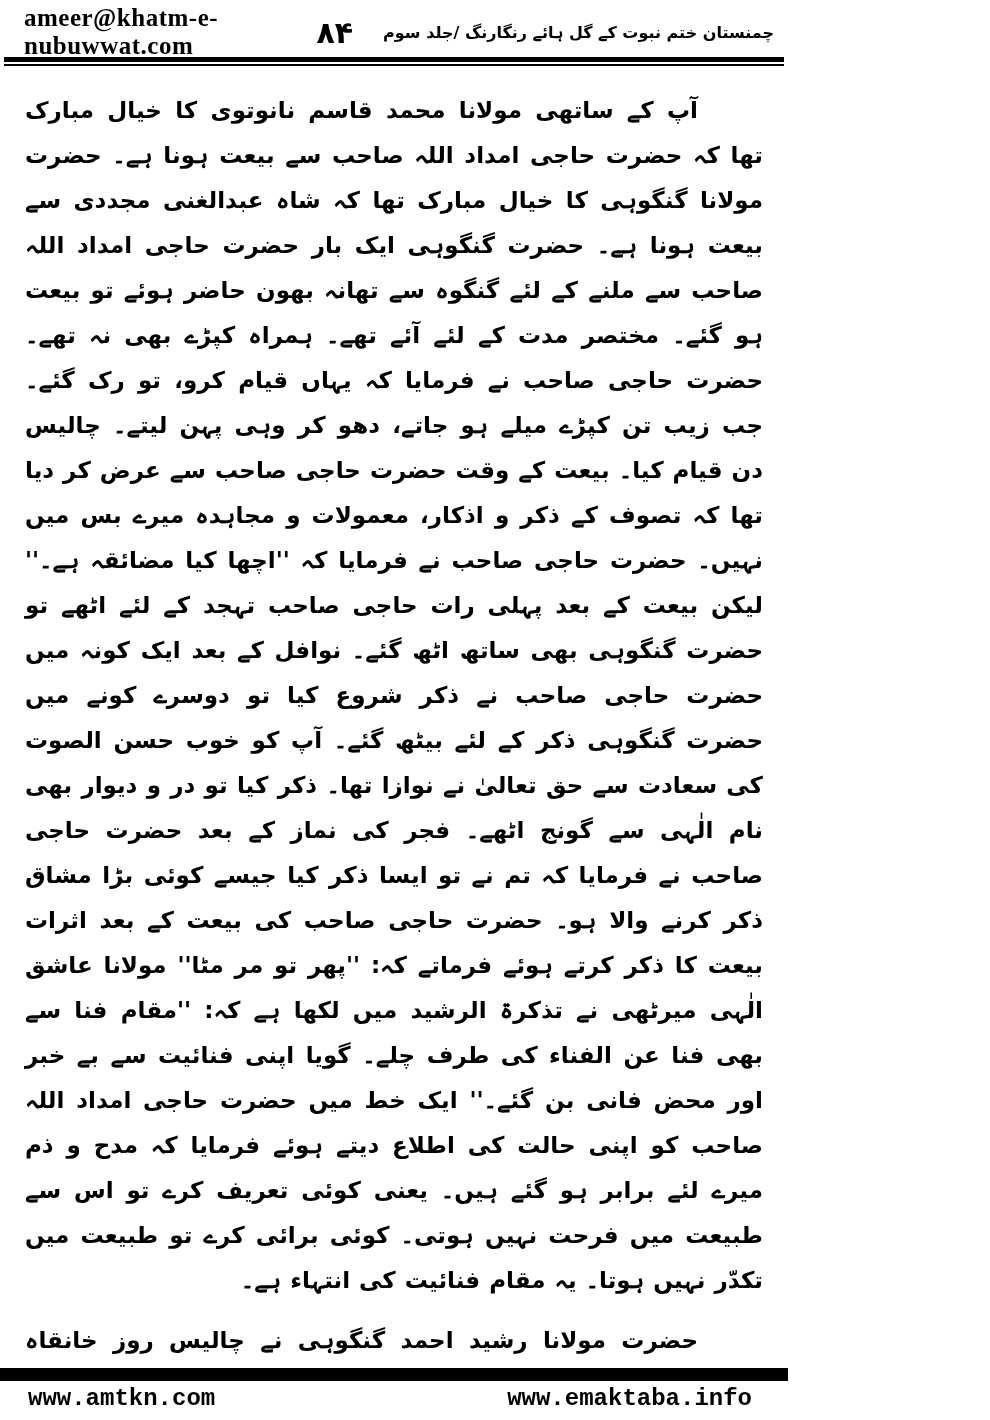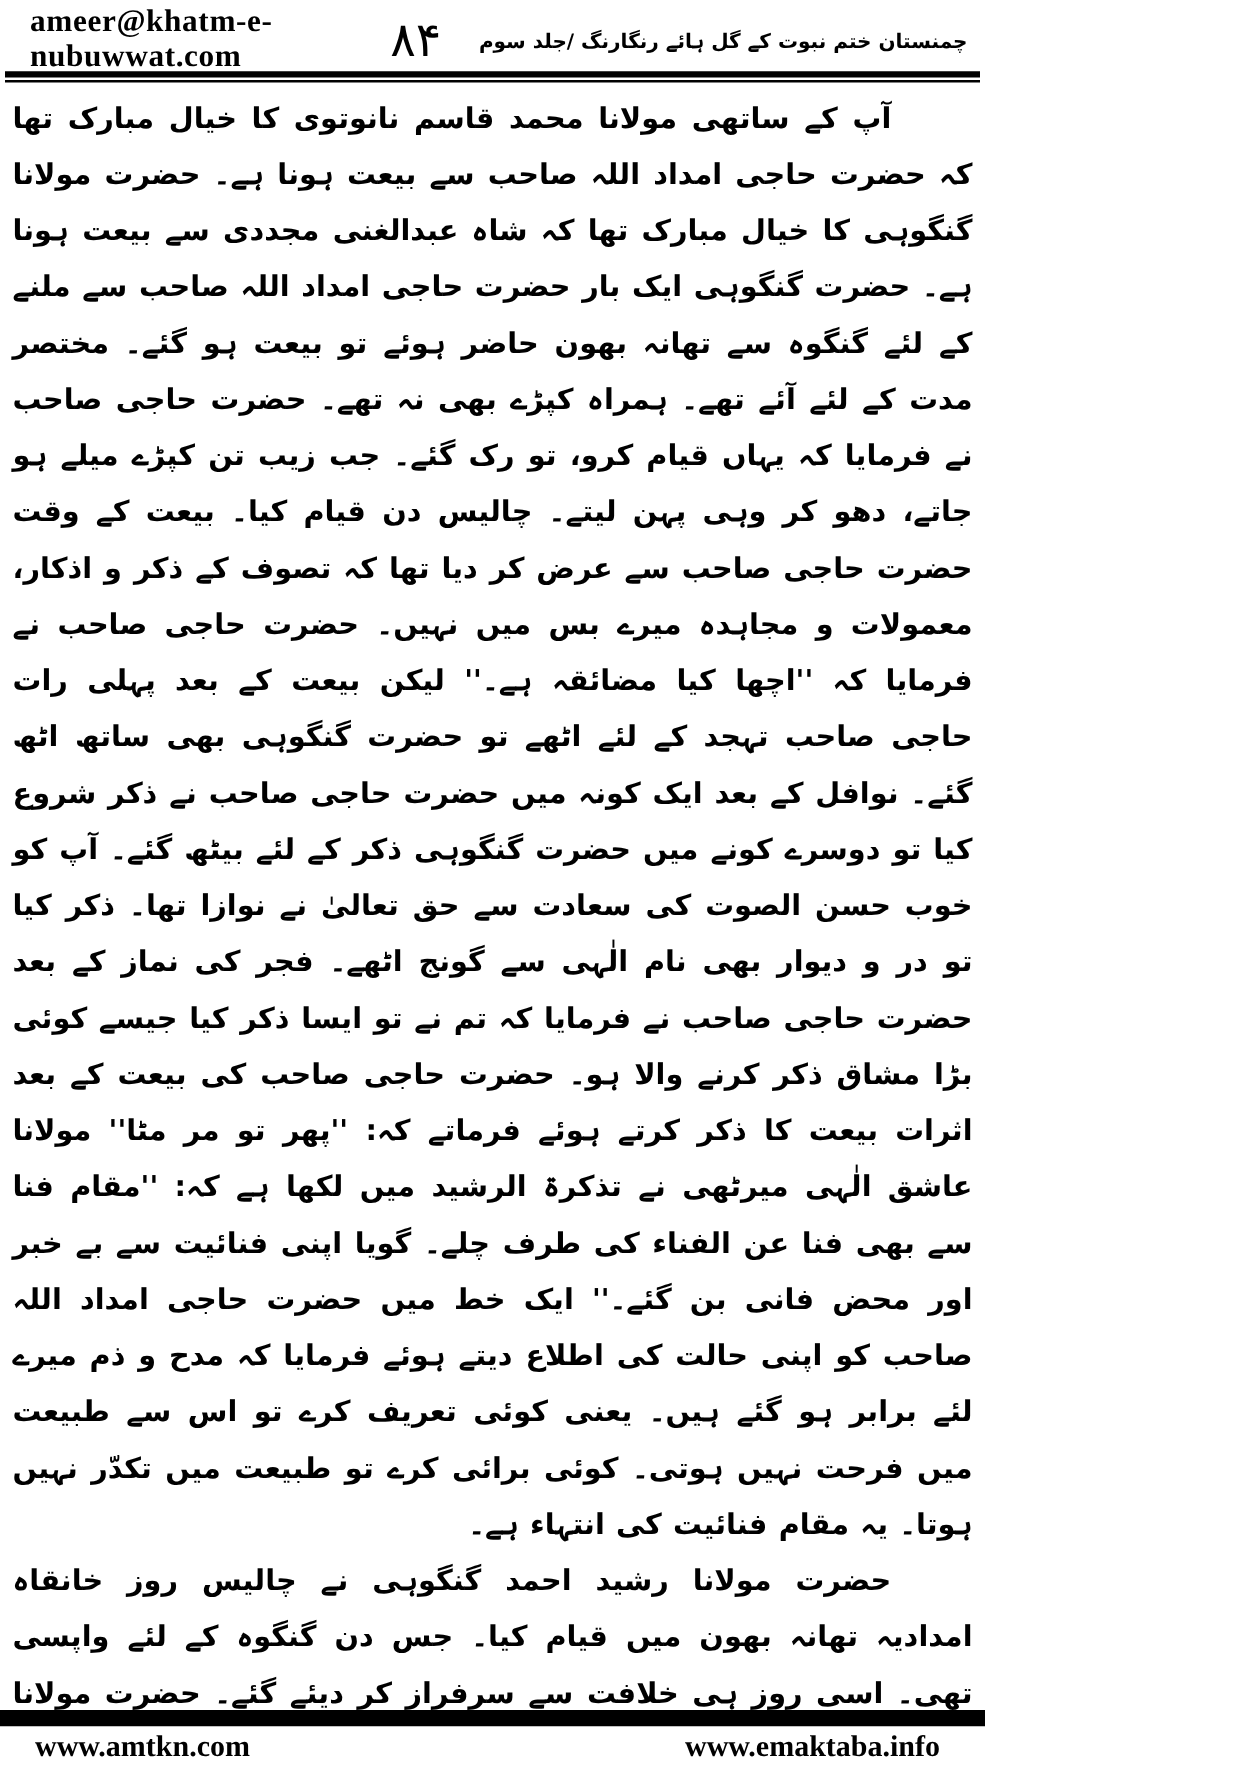--- a/index.html
+++ b/index.html
@@ -22,22 +22,22 @@
   }
   .header .email {
     font-family: "Liberation Serif", serif;
     font-weight: bold;
     font-size: 25px;
     letter-spacing: 0.5px;
     direction: ltr;
   }
   .header .pagenum {
     font-family: "DejaVu Sans", sans-serif;
-    font-weight: normal;
-    font-size: 38px;
+    font-weight: bold;
+    font-size: 30px;
     direction: rtl;
     transform: translateX(-30px);
   }
   .header .booktitle {
     direction: rtl;
     font-weight: bold;
     font-size: 16px;
     white-space: nowrap;
   }
   .rule-thick { height: 5px; background: #000; margin: 1px 4px 0 4px; }
@@ -47,37 +47,37 @@
   .bodytext {
     direction: rtl;
     text-align: justify;
     padding: 7px 10px 0 10px;
     font-size: 23px;
     line-height: 45px;
     font-weight: bold;
     word-spacing: 1px;
   }
   .bodytext p {
-    margin: 0;
+    margin: 15px;
     text-indent: 65px;
   }
 
   
   .footer {
     position: absolute;
     left: 0; right: 0; bottom: 0;
     background: #ffffff;
   }
   .footer .bar { height: 13px; background: #000; }
   .footer .urls {
     display: flex;
     align-items: center;
     justify-content: space-between;
     padding: 4px 36px 8px 28px;
-    font-family: Liberation Serif, serif;
+    font-family: Liberation Mono, monospace;
     font-weight: bold;
     font-size: 24px;
     direction: ltr;
   }
 </style>
 </head>
 <body>
 
 <div class="page">
 

